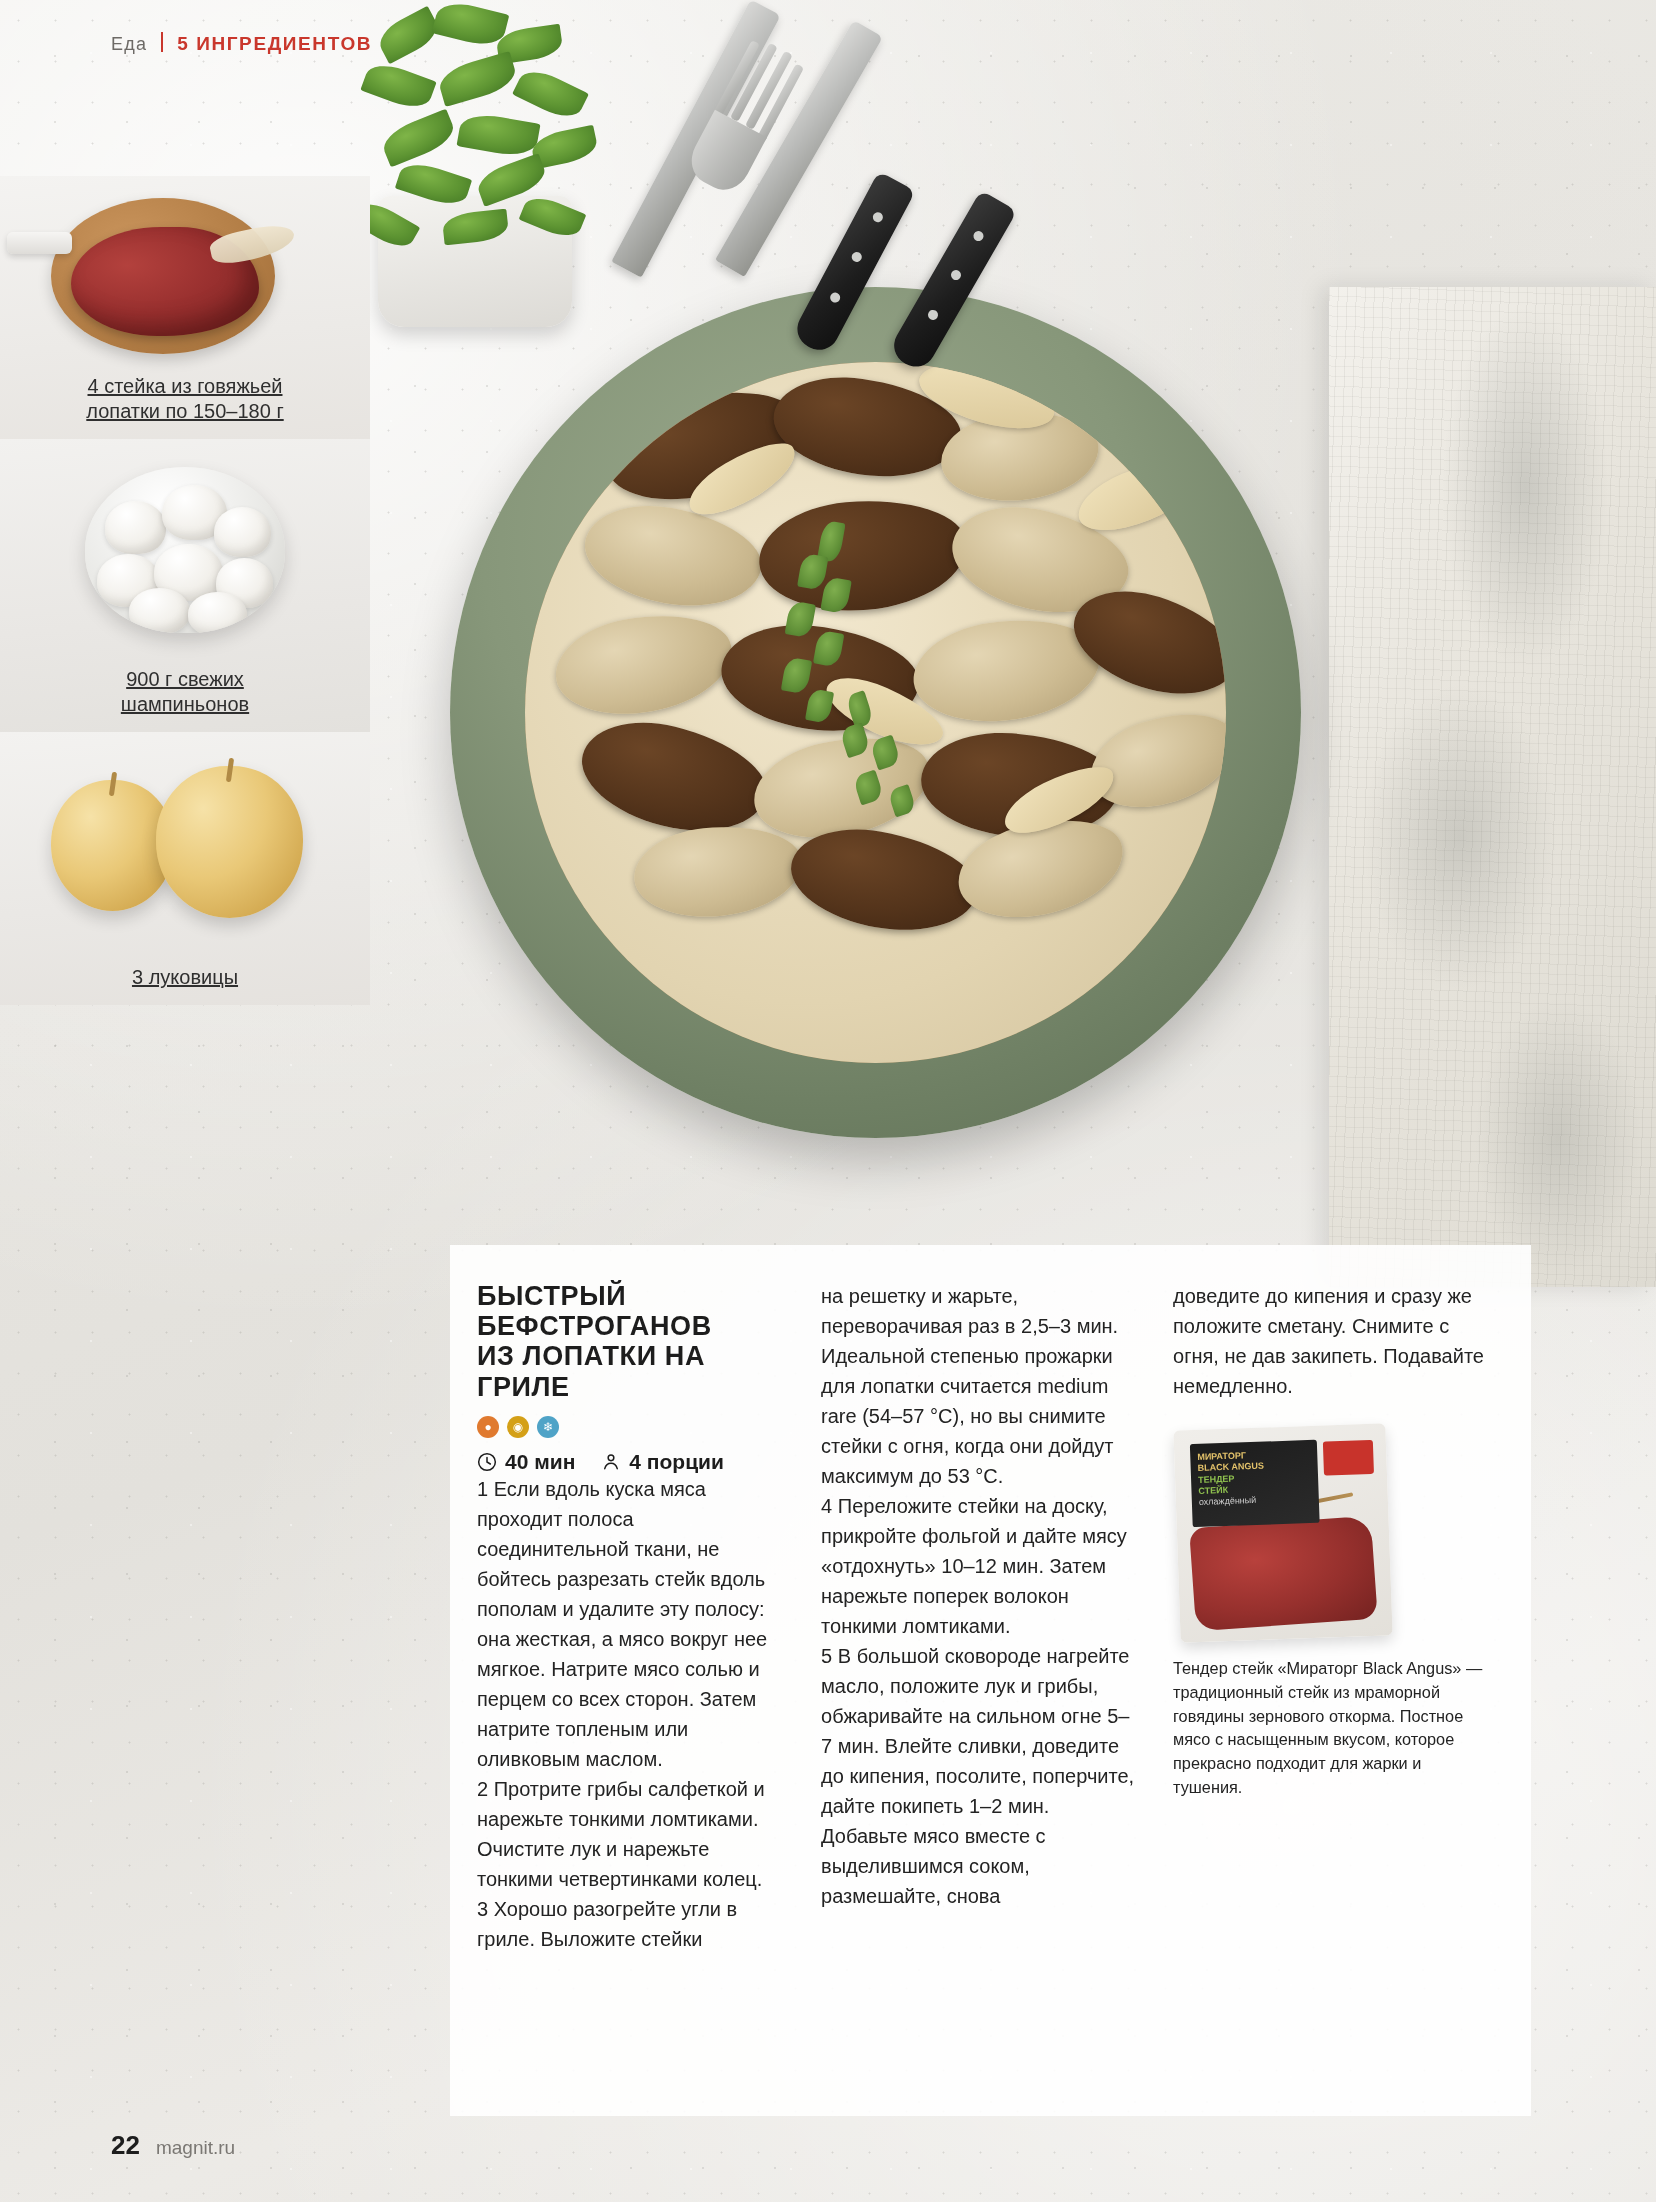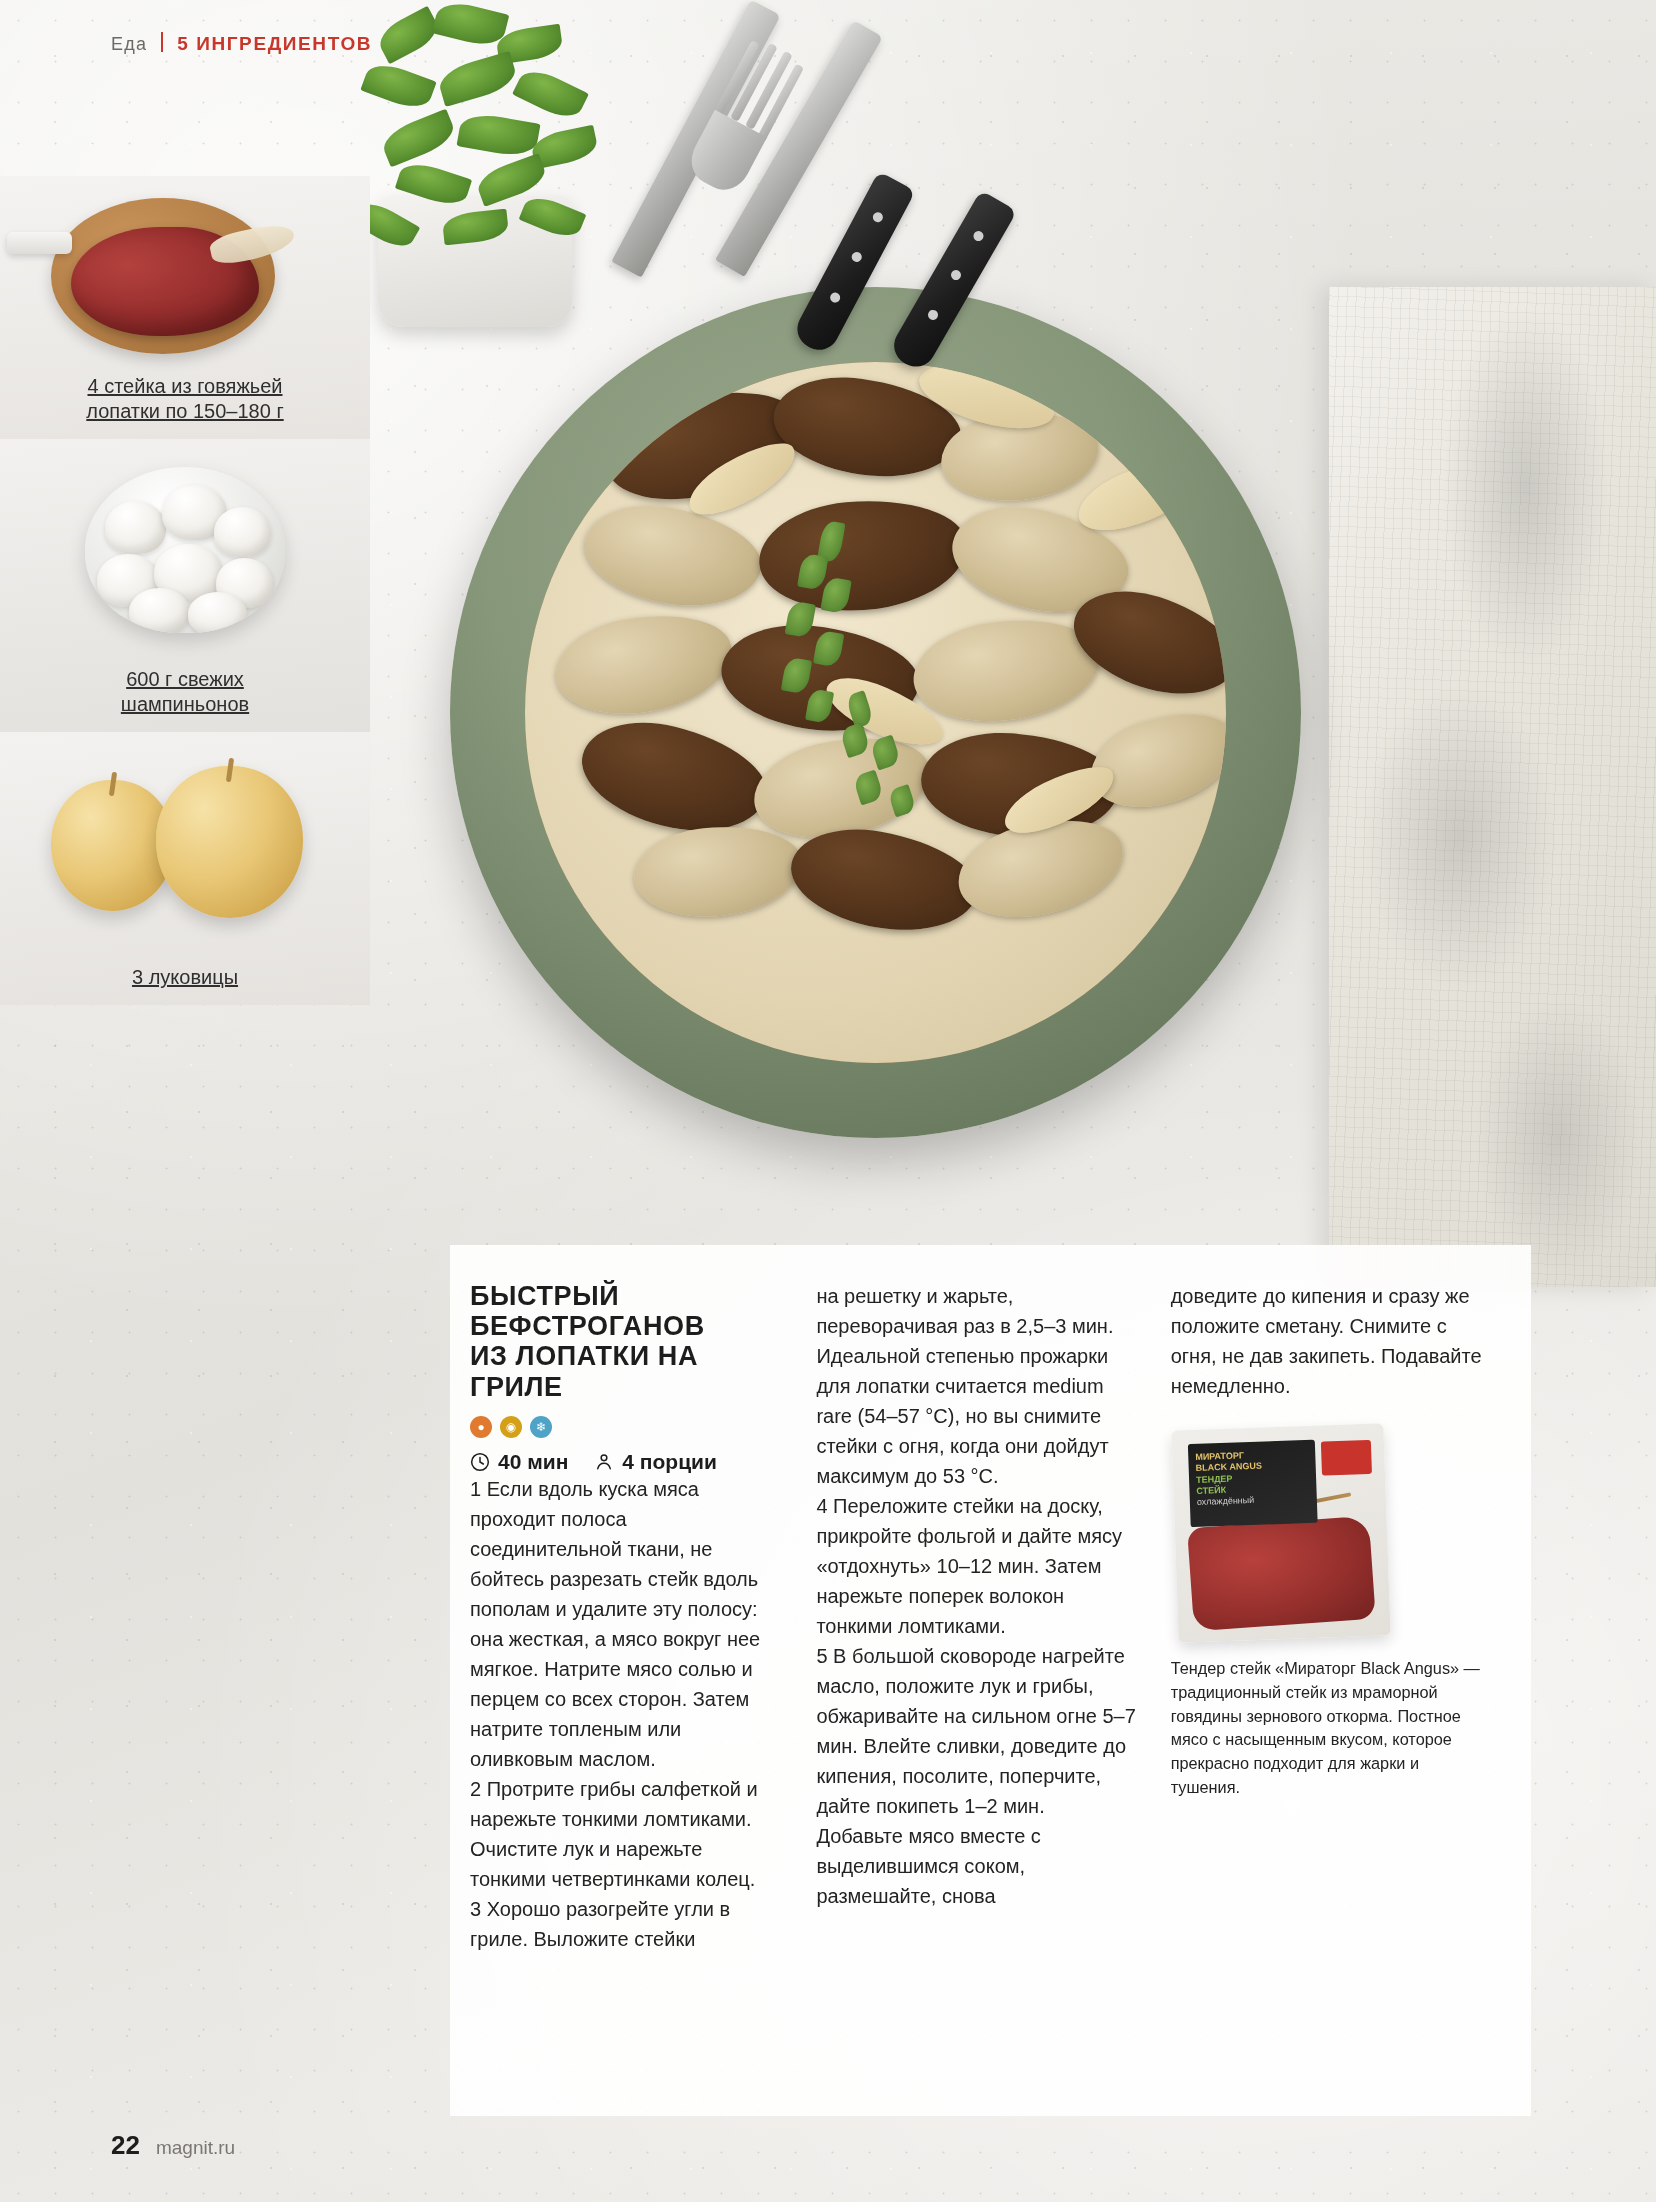--- a/index.html
+++ b/index.html
@@ -281,21 +281,21 @@
 
   
   .recipe-panel {
     position:absolute;
     left: 450px;
     top: 1245px;
     width: 1081px;
     height: 871px;
     background: rgba(255,255,255,0.90);
     z-index: 25;
-    padding: 36px 40px 30px 20px;
+    padding: 36px 40px 30px 27px;
     box-sizing: border-box;
     display: flex;
     gap: 34px;
   }
   .col { width: 317px; }
   .col.c-a { width: 315px; }
   .col.c-b { width: 323px; }
   .col.c-c { width: 323px; }
 
   .recipe-title {
@@ -434,21 +434,21 @@
         <div class="mush" style="left:20px;  top:34px; width:61px; height:53px;"></div>
         <div class="mush" style="left:77px;  top:18px; width:65px; height:55px;"></div>
         <div class="mush" style="left:129px; top:40px; width:57px; height:50px;"></div>
         <div class="mush" style="left:12px;  top:87px; width:63px; height:53px;"></div>
         <div class="mush" style="left:69px;  top:77px; width:69px; height:57px;"></div>
         <div class="mush" style="left:131px; top:91px; width:57px; height:50px;"></div>
         <div class="mush" style="left:44px;  top:121px; width:61px; height:46px;"></div>
         <div class="mush" style="left:103px; top:125px; width:59px; height:44px;"></div>
       </div>
     </div>
-    <div class="ing-caption" style="white-space:pre-line">600 г свежих
+    <div class="ing-caption" style="white-space:pre-line">900 г свежих
 шампиньонов</div>
   </div>
 
   <div class="ing-card c3">
     <div class="ing-photo">
       <div class="onion" style="left:51px;  top:48px; width:123px; height:131px;"></div>
       <div class="onion" style="left:156px; top:34px; width:147px; height:152px;"></div>
     </div>
     <div class="ing-caption" style="white-space:pre-line">3 луковицы</div>
   </div>

